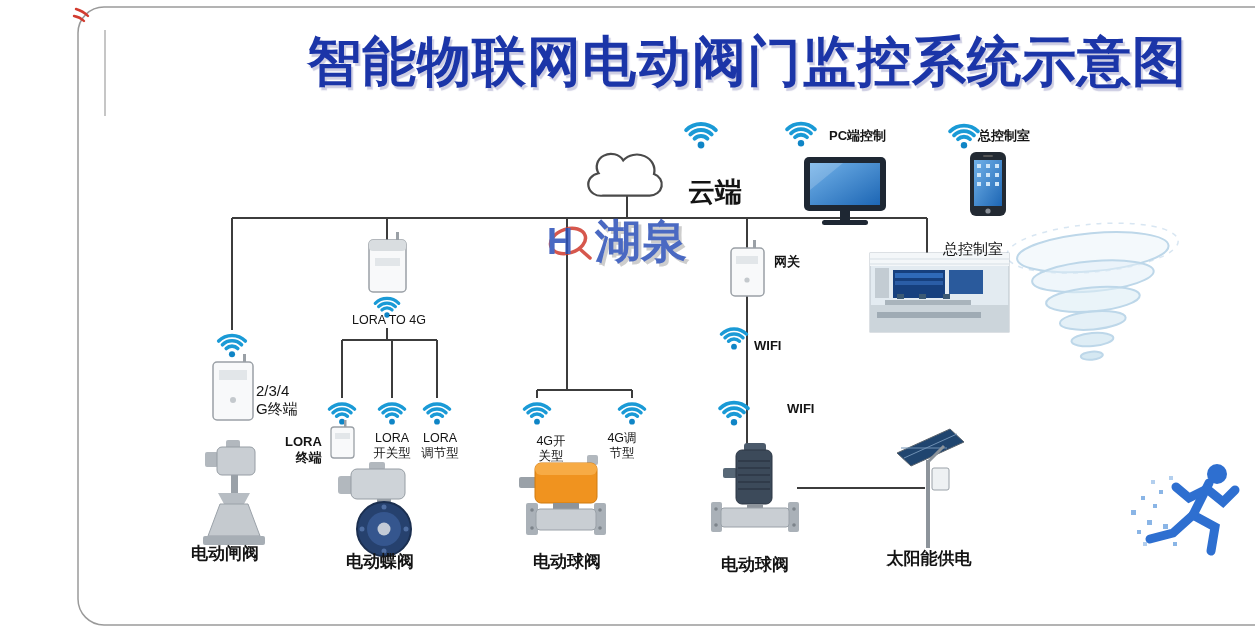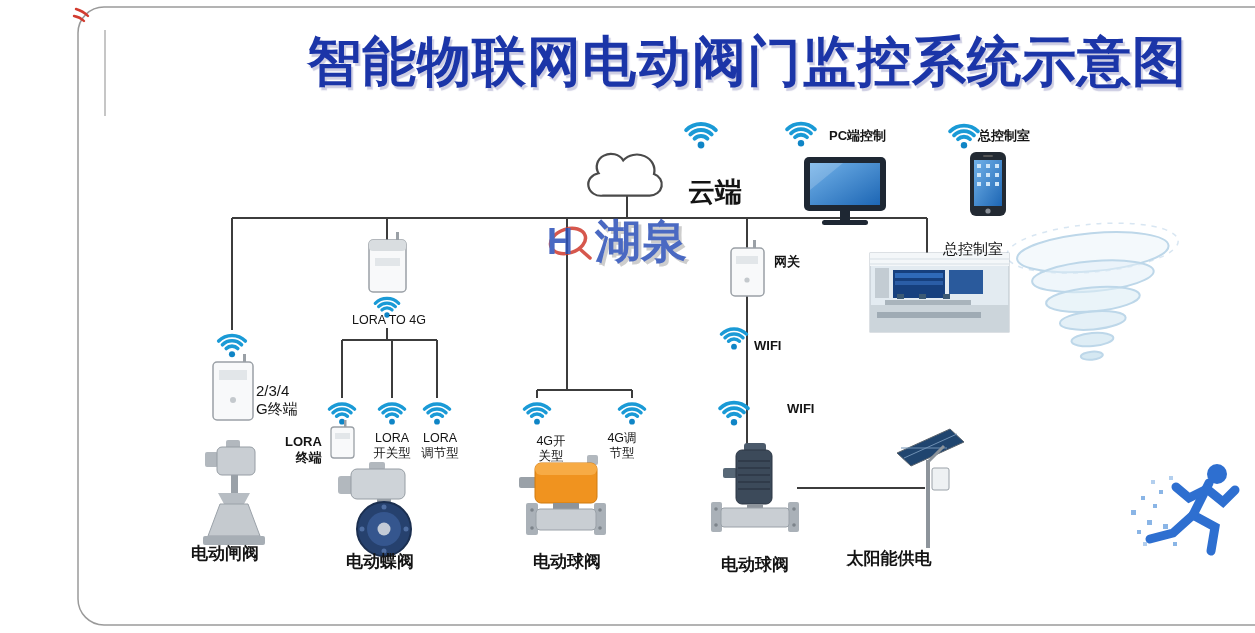--- a/index.html
+++ b/index.html
@@ -300,21 +300,21 @@
   </div>
   <div class="label lbl-dev" style="left:551px; top:431px; width:48px;">
     <div>4G调</div>
     <div>节型</div>
   </div>
 
   <div class="label valve-label" style="left:136px; top:544px; width:84px;">电动闸阀</div>
   <div class="label valve-label" style="left:287px; top:552px; width:92px;">电动蝶阀</div>
   <div class="label valve-label" style="left:474px; top:552px; width:92px;">电动球阀</div>
   <div class="label valve-label" style="left:662px; top:555px; width:92px;">电动球阀</div>
-  <div class="label valve-label" style="left:790px; top:549px; width:104px;">太阳能供电</div>
+  <div class="label valve-label" style="left:830px; top:549px; width:104px;">太阳能供电</div>
 
   <svg class="abs" style="left:488px; top:210px; z-index:55; opacity:0.85;" width="72" height="62" viewBox="0 0 72 62">
     <ellipse cx="33" cy="31" rx="18" ry="12" transform="rotate(-18 33 31)" fill="none" stroke="#cf3a2e" stroke-width="3.5"></ellipse>
     <path d="M46,40 L55,48" stroke="#cf3a2e" stroke-width="3.5" stroke-linecap="round"></path>
     <text x="12" y="44" font-size="36" font-weight="bold" fill="#2b50b8" font-family="Liberation Sans, sans-serif">H</text>
   </svg>
   <div class="wm-logo-text">湖泉</div>
 
 
 </div>

